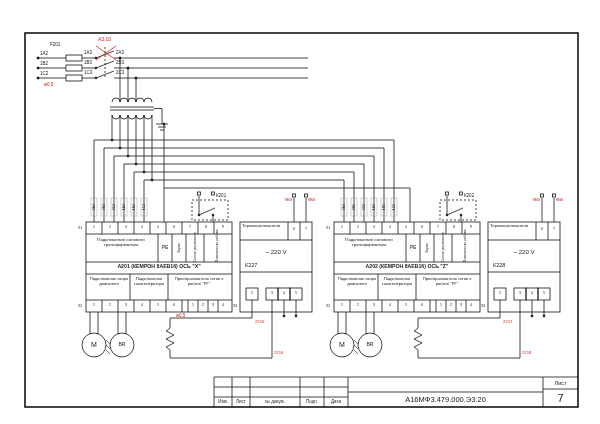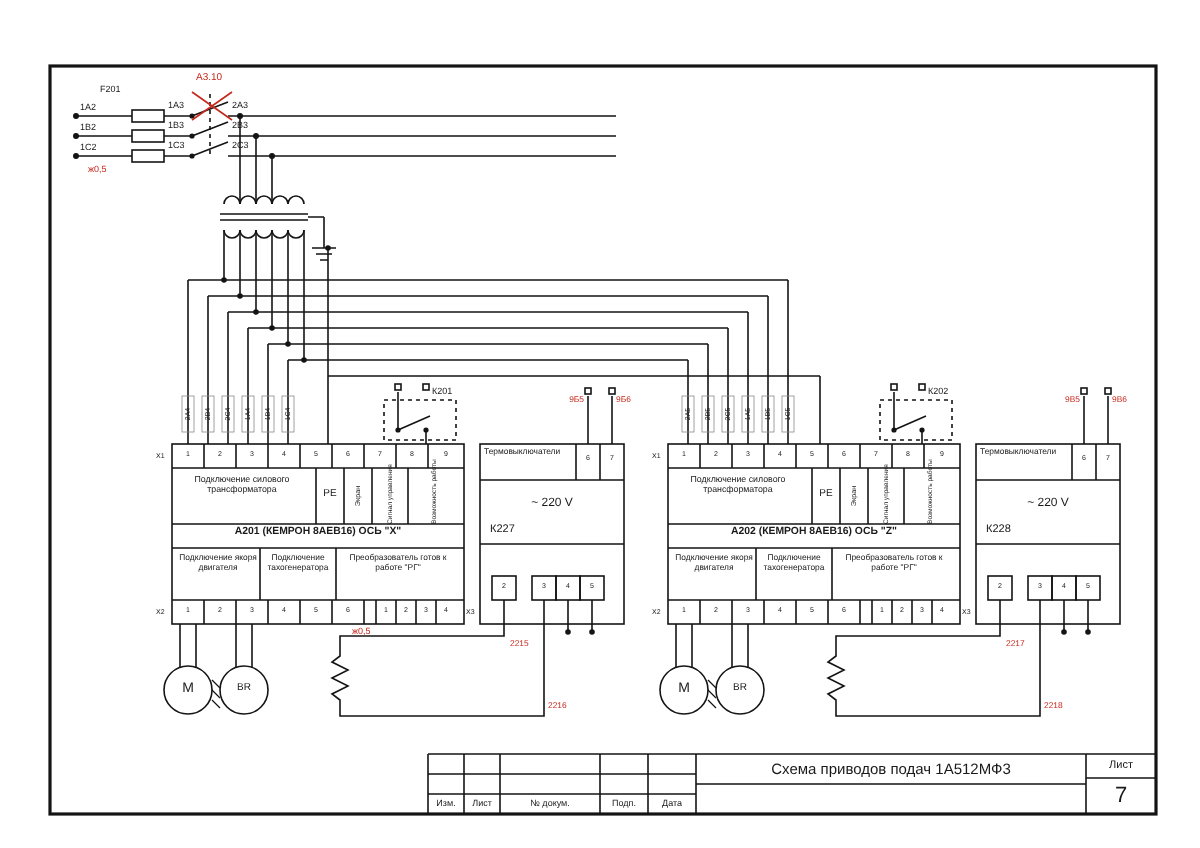--- a/index.html
+++ b/index.html
@@ -308,17 +308,17 @@
 <div class="lb red" style="left:274px;top:351px;font-size:4.2px;">2216</div>
 <div class="lb red" style="left:503px;top:320px;font-size:4.2px;">2217</div>
 <div class="lb red" style="left:522px;top:351px;font-size:4.2px;">2218</div>
 <div class="lb red" style="left:176px;top:313px;">ж0,5</div>
 
 <div class="lb c" style="left:214px;top:399px;width:18px;">Изм.</div>
 <div class="lb c" style="left:232px;top:399px;width:18px;">Лист</div>
 <div class="lb c" style="left:250px;top:399px;width:50px;">№ докум.</div>
 <div class="lb c" style="left:300px;top:399px;width:24px;">Подп.</div>
 <div class="lb c" style="left:324px;top:399px;width:24px;">Дата</div>
-<div class="lb c" style="left:350px;top:381px;width:191px;font-size:7.5px;">Схема приводов подач 1А512МФ3</div>
+<div class="lb c" style="left:350px;top:396px;width:191px;font-size:7.5px;">А16МФ3.479.000.Э3.20</div>
 <div class="lb c" style="left:543px;top:380px;width:35px;font-size:5.5px;">Лист</div>
 <div class="lb c" style="left:543px;top:392px;width:35px;font-size:11px;">7</div>
 
 </div>
 
 </body></html>

